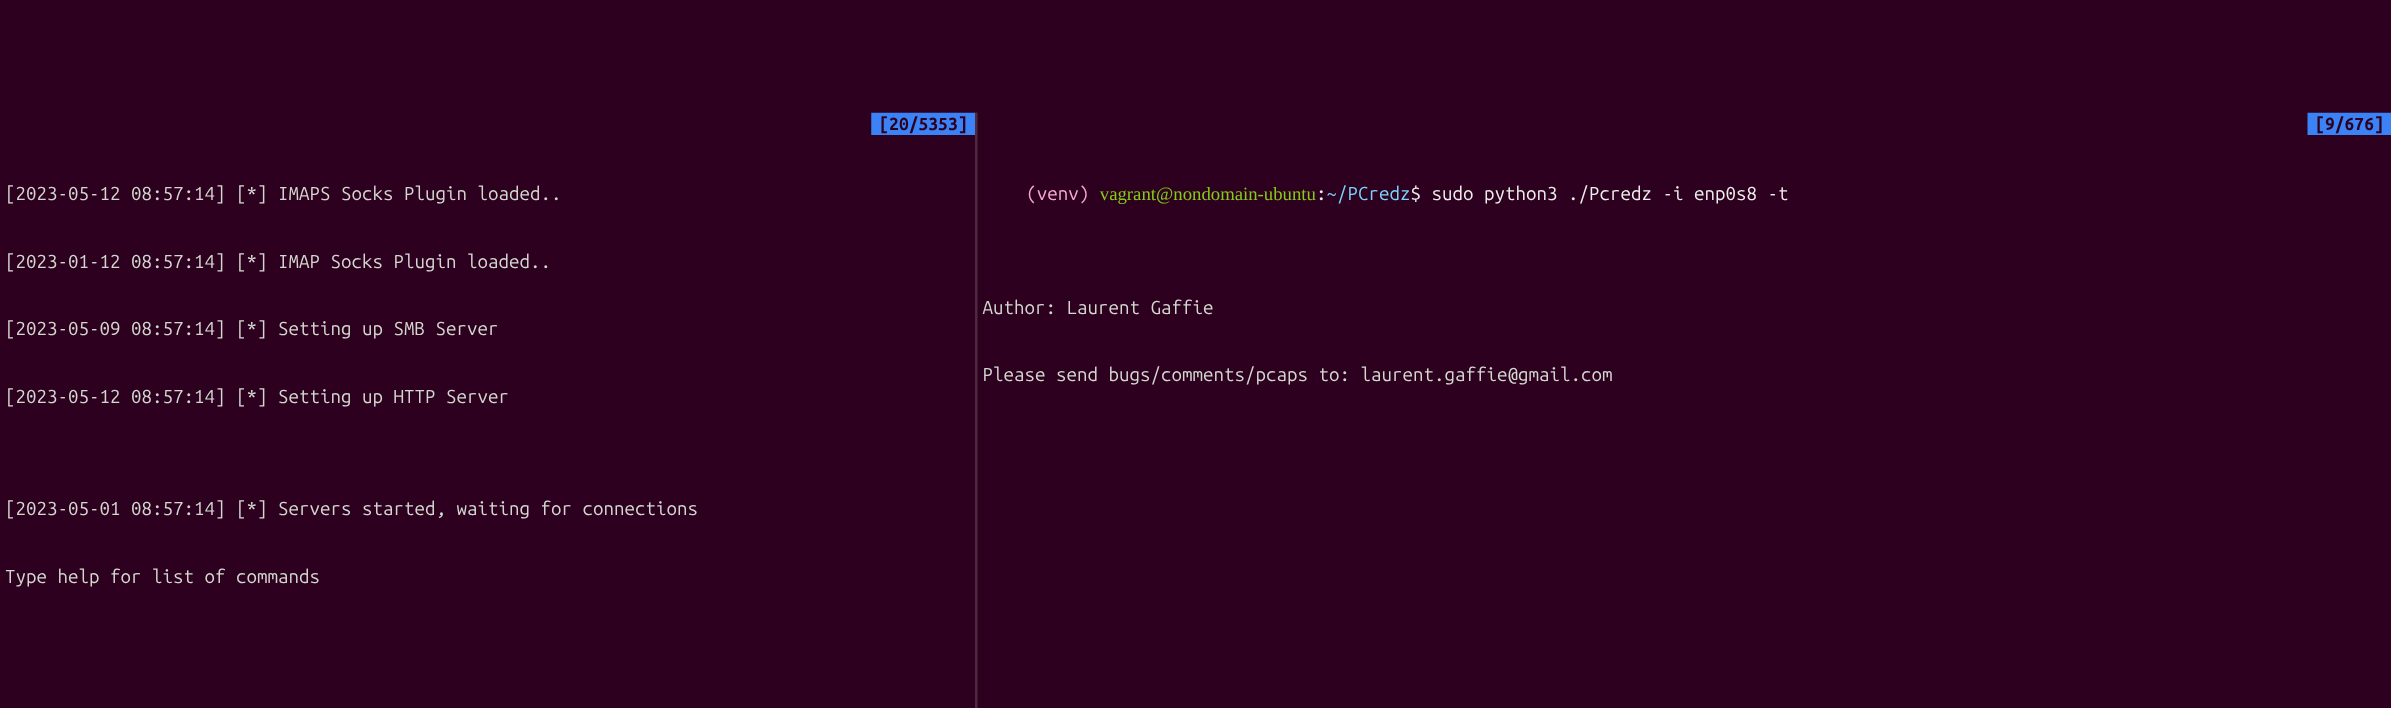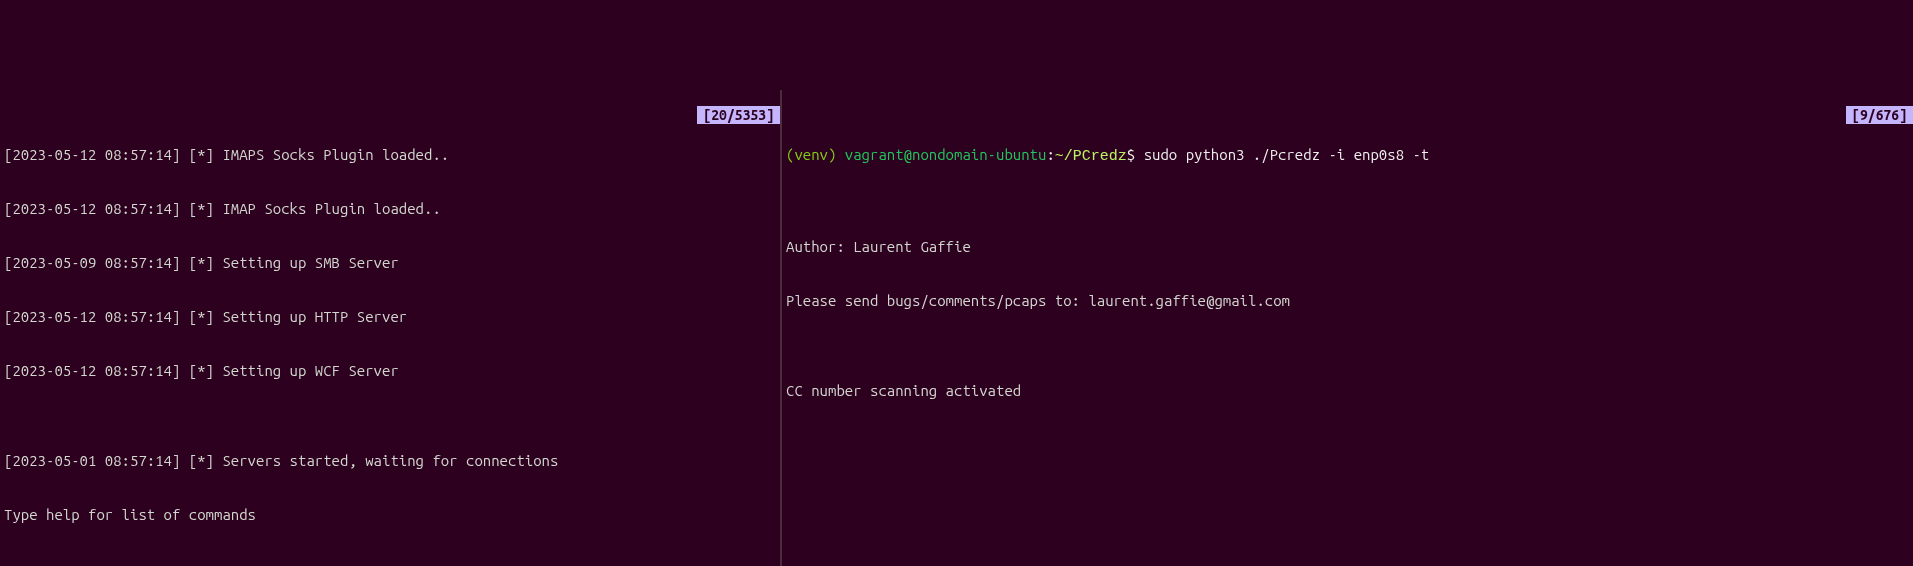--- a/index.html
+++ b/index.html
@@ -24,50 +24,49 @@
     position: relative;
     height: 100%;
     overflow: hidden;
     padding: 2px 4px 0 4px;
     box-sizing: border-box;
   }
   .pane.left  { width: 782px; border-right: 2px solid #4e2a3f; }
   .pane.right { flex: 1; }
   .counter {
     position: absolute;
-    top: 16px;
+    top: 0;
     right: 0;
-    background: #c4b5fd;
+    background: #3b82f6;
     color: #2c001e;
     padding: 0 6px;
     font-weight: bold;
     font-size: 14px;
     line-height: 18px;
   }
   .line { display: block; }
-  .dim  { color: #84cc16; }
-  .green  { color: #22c55e; }
-  .cyan   { color: #bef264; font-family: Liberation Mono, monospace; }
+  .dim  { color: #f9a8d4; margin-left: 35px; }
+  .green  { color: #84cc16; font-family: Liberation Serif, serif; }
+  .cyan   { color: #7dd3fc; }
   .white  { color: #eeeeec; }
 </style>
 </head>
 <body>
 
 
 
 <div class="panes">
 
   
   <div class="pane left">
     <div class="counter">[20/5353]</div>
     <span class="line">[2023-05-12 08:57:14] [*] IMAPS Socks Plugin loaded..</span>
-    <span class="line">[2023-05-12 08:57:14] [*] IMAP Socks Plugin loaded..</span>
+    <span class="line">[2023-01-12 08:57:14] [*] IMAP Socks Plugin loaded..</span>
     <span class="line">[2023-05-09 08:57:14] [*] Setting up SMB Server</span>
     <span class="line">[2023-05-12 08:57:14] [*] Setting up HTTP Server</span>
-    <span class="line">[2023-05-12 08:57:14] [*] Setting up WCF Server</span>
     <span class="line"></span>
     <span class="line">[2023-05-01 08:57:14] [*] Servers started, waiting for connections</span>
     <span class="line">Type help for list of commands</span>
     
     
     
     
     
     
     
@@ -81,21 +80,20 @@
   </div>
 
   
   <div class="pane right">
     <div class="counter">[9/676]</div>
     <span class="line"><span class="dim">(venv) </span><span class="green">vagrant@nondomain-ubuntu</span><span class="white">:</span><span class="cyan">~/PCredz</span><span class="white">$ </span><span class="white">sudo python3 ./Pcredz -i enp0s8 -t</span></span>
     <span class="line"></span>
     <span class="line">Author: Laurent Gaffie</span>
     <span class="line">Please send bugs/comments/pcaps to: laurent.gaffie@gmail.com</span>
     <span class="line"></span>
-    <span class="line">CC number scanning activated</span>
     <span class="line"></span>
     
     
     
     
     
     
     
   </div>
 

